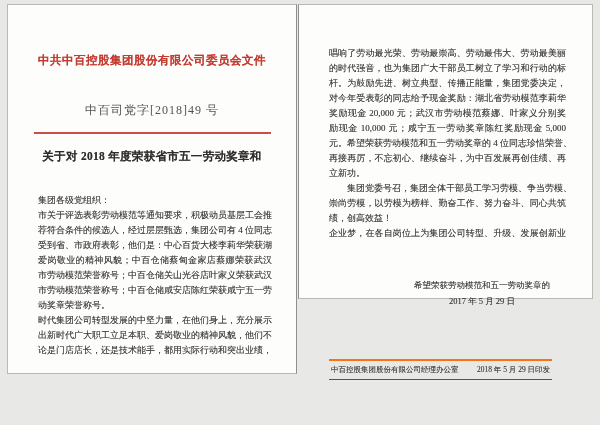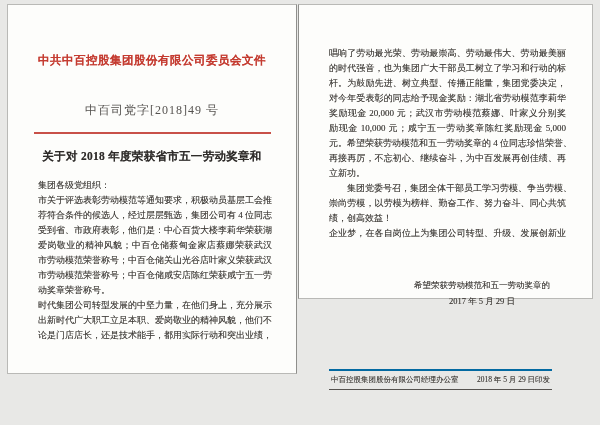--- a/index.html
+++ b/index.html
@@ -28,32 +28,32 @@
   .doc-title{
     margin-top:13px;text-align:center;font-weight:bold;color:#2e2b29;
     font-size:11.5px;line-height:19px;letter-spacing:0.3px;
     text-shadow:0 0 0.4px rgba(40,40,40,.55);
     font-family:Liberation Serif, serif;
   }
   .body-block{
     position:absolute;font-size:9px;line-height:15px;color:#413e3b;
     text-shadow:0 0 0.5px rgba(70,66,62,.6);
   }
-  .left-body{left:30px;right:24px;top:173px;}
+  .left-body{left:30px;right:24px;top:188px;}
   .right-body{left:30px;right:26px;top:41px;}
   .jline{text-align:justify;text-align-last:justify;white-space:nowrap;}
   .jline.short{text-align-last:left;}
   .signature{
     position:absolute;top:272px;right:42px;text-align:center;
     font-size:8.5px;line-height:16px;color:#403d3a;
     text-shadow:0 0 0.5px rgba(70,66,62,.6);
   }
   .footer-bar{
-    position:absolute;left:30px;right:40px;top:364px;
-    border-top:2px solid #0369a1;border-bottom:1px solid #55524f;
+    position:absolute;left:30px;right:40px;top:354px;
+    border-top:2px solid #f97316;border-bottom:1px solid #55524f;
     display:flex;justify-content:space-between;align-items:flex-end;
     font-size:7.5px;color:#45423f;padding:4px 2px 4px 2px;
     text-shadow:0 0 0.4px rgba(70,66,62,.6);
   }
 </style>
 </head>
 <body>
 
 <div class="page page-left">
   <div class="red-header">中共中百控股集团股份有限公司委员会文件</div>

